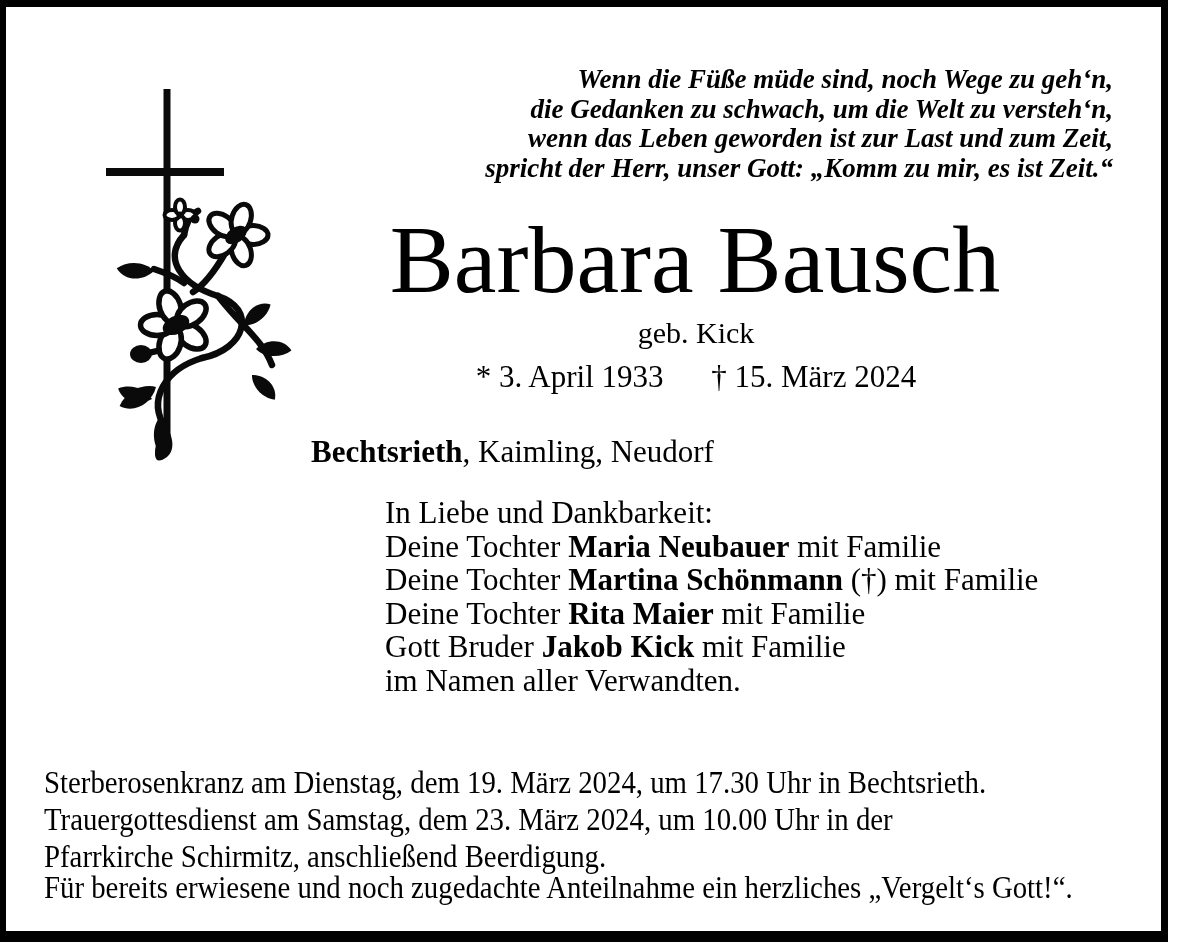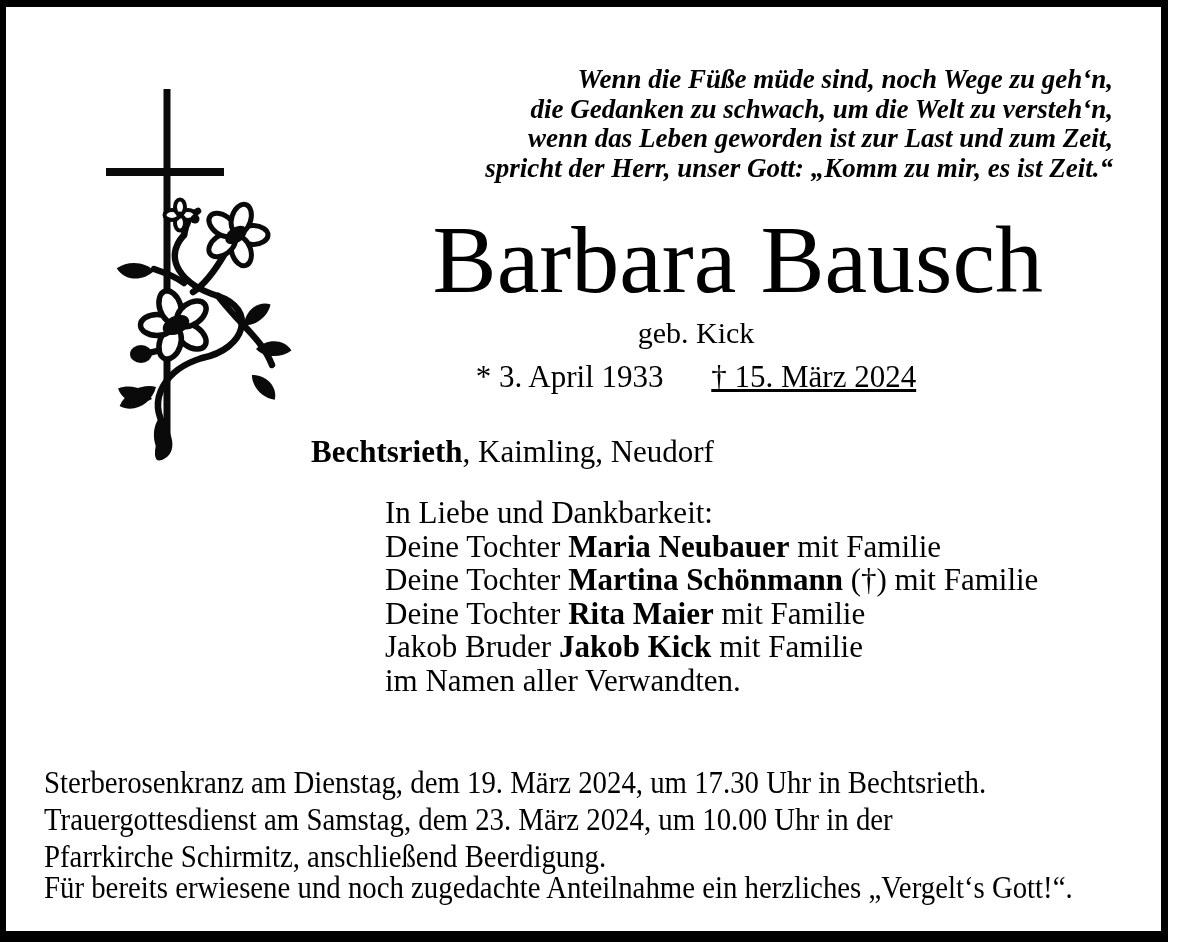--- a/index.html
+++ b/index.html
@@ -9,32 +9,32 @@
     font-family:"Liberation Serif","DejaVu Serif",serif; color:#000;
     overflow:hidden;
   }
   .verse {
     position:absolute; top:58px; right:48px; text-align:right;
     font-style:italic; font-weight:bold; font-size:27px; line-height:29.5px;
     white-space:nowrap;
   }
   .cross-art { position:absolute; left:88px; top:80px; }
   .name {
-    position:absolute; top:198px; left:317px; width:720px; text-align:right;
+    position:absolute; top:198px; left:329px; width:720px; text-align:center;
     font-size:96px; line-height:1.15; white-space:nowrap;
   }
   .maiden {
     position:absolute; top:309px; left:330px; width:720px; text-align:center;
     font-size:30px;
   }
   .dates {
     position:absolute; top:352px; left:330px; width:720px; text-align:center;
     font-size:31px; white-space:nowrap;
   }
-  .dates .death-date { margin-left:40px;text-decoration:underline; }
+  .dates .death-date { margin-left:40px; }
   .places { position:absolute; top:427px; left:285px; font-size:31px; white-space:nowrap;margin-left:20px; }
   .b { font-weight:bold; }
   .mourners { position:absolute; top:489px; left:379px; font-size:31px; line-height:33.5px; white-space:nowrap; }
   .services {
     position:absolute; top:757px; left:38px; font-size:32px; line-height:37px;
     transform:scaleX(0.9); transform-origin:left top; white-space:nowrap;
   }
   .thanks {
     position:absolute; top:862px; left:38px; font-size:32px;
     transform:scaleX(0.9); transform-origin:left top; white-space:nowrap;
@@ -123,21 +123,21 @@
 
   <div class="places">
     <span class="b">Bechtsrieth</span><span>, Kaimling, Neudorf</span>
   </div>
 
   <div class="mourners">
     <div>In Liebe und Dankbarkeit:</div>
     <div><span>Deine Tochter </span><span class="b">Maria Neubauer</span><span> mit Familie</span></div>
     <div><span>Deine Tochter </span><span class="b">Martina Schönmann</span><span> (†) mit Familie</span></div>
     <div><span>Deine Tochter </span><span class="b">Rita Maier</span><span> mit Familie</span></div>
-    <div><span>Jakob Bruder </span><span class="b">Jakob Kick</span><span> mit Familie</span></div>
+    <div><span>Gott Bruder </span><span class="b">Jakob Kick</span><span> mit Familie</span></div>
     <div>im Namen aller Verwandten.</div>
   </div>
 
   <div class="services">
     <div>Sterberosenkranz am Dienstag, dem 19. März 2024, um 17.30 Uhr in Bechtsrieth.</div>
     <div>Trauergottesdienst am Samstag, dem 23. März 2024, um 10.00 Uhr in der</div>
     <div>Pfarrkirche Schirmitz, anschließend Beerdigung.</div>
   </div>
 
   <div class="thanks">Für bereits erwiesene und noch zugedachte Anteilnahme ein herzliches „Vergelt‘s Gott!“.</div>

